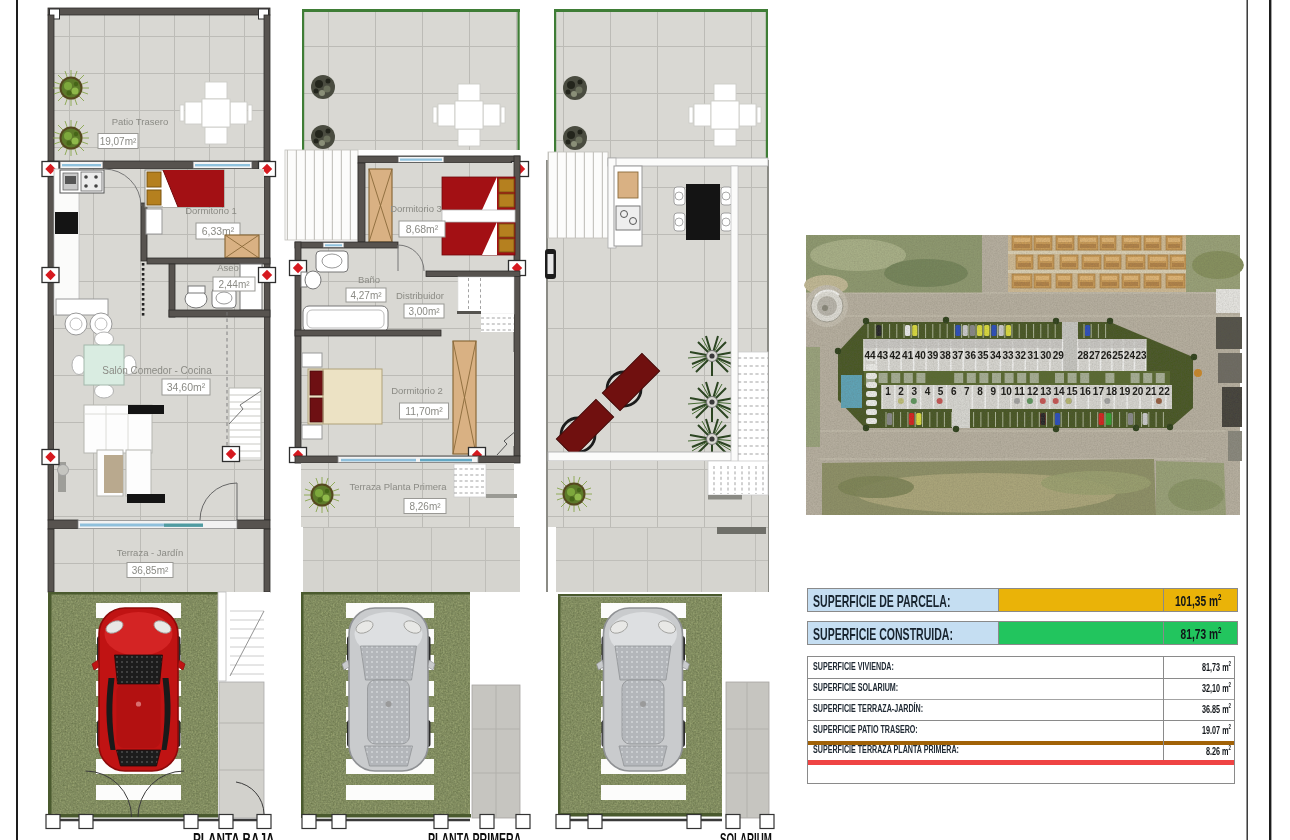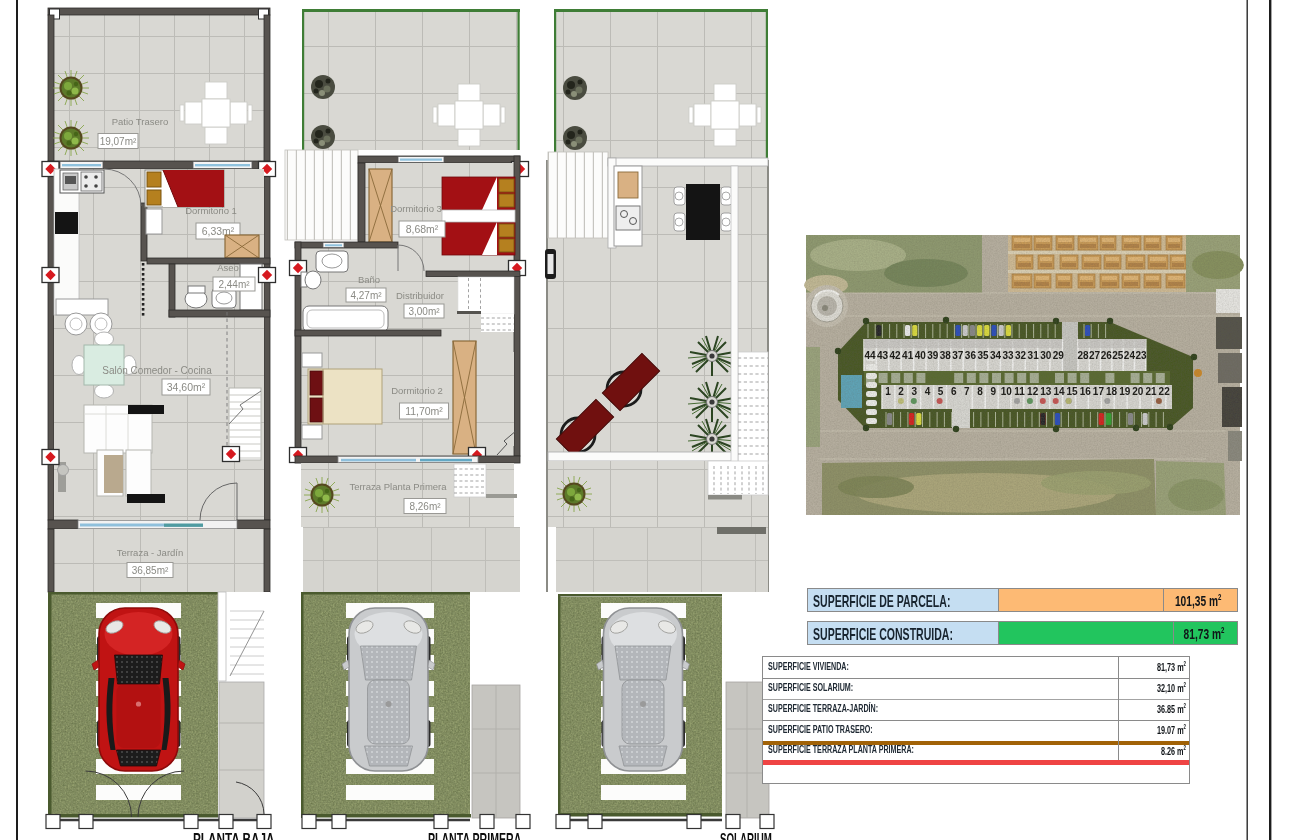--- a/index.html
+++ b/index.html
@@ -868,33 +868,33 @@
       <circle cx="1194" cy="357" r="3.2" fill="#2e421f"></circle>
       <circle cx="866" cy="428" r="3.2" fill="#2e421f"></circle>
       <circle cx="956" cy="429" r="3.2" fill="#2e421f"></circle>
       <circle cx="1056" cy="429" r="3.2" fill="#2e421f"></circle>
       <circle cx="1136" cy="428" r="3.2" fill="#2e421f"></circle>
       <circle cx="1170" cy="427" r="3.2" fill="#2e421f"></circle>
       <circle cx="1198" cy="373" r="4" fill="#c8882a"></circle>
     </g>
   </svg>
 
-<div class="abs" style="left:807px;top:588px;width:429px;height:22px;border:1px solid #8a8a8a;background:#fdba74">
+<div class="abs" style="left:807px;top:588px;width:429px;height:22px;border:1px solid #8a8a8a;background:#eab308">
   <div class="abs" style="left:0;top:0;width:190px;height:22px;background:#c5def2;border-right:1px solid #8a8a8a"></div>
   <div class="abs hdr" style="left:5px;top:3px">SUPERFICIE DE PARCELA:</div>
   <div class="abs" style="left:355px;top:0;width:74px;height:22px;border-left:1px solid #8a8a8a;">
     <span class="val" style="display:inline-block;margin-top:3px">101,35 m<sup>2</sup></span></div>
 </div>
 <div class="abs" style="left:807px;top:621px;width:429px;height:22px;border:1px solid #8a8a8a;background:#22c55e">
   <div class="abs" style="left:0;top:0;width:190px;height:22px;background:#c5def2;border-right:1px solid #8a8a8a"></div>
   <div class="abs hdr" style="left:5px;top:3px">SUPERFICIE CONSTRUIDA:</div>
-  <div class="abs" style="left:365px;top:0;width:74px;height:22px;border-left:1px solid #8a8a8a;text-align:left">
+  <div class="abs" style="left:355px;top:0;width:74px;height:22px;border-left:1px solid #8a8a8a;text-align:center">
     <span class="val" style="display:inline-block;margin-top:3px">81,73 m<sup>2</sup></span></div>
 </div>
-<div class="abs" style="left:762px;top:656px;width:426px;height:126px;border:1px solid #8a8a8a;background:#fff">
+<div class="abs" style="left:807px;top:656px;width:426px;height:126px;border:1px solid #8a8a8a;background:#fff">
   <div class="abs" style="left:0;top:0px;width:426px;height:21px;border-bottom:1px solid #8a8a8a">
     <div class="abs srow" style="left:5px;top:3px">SUPERFICIE VIVIENDA:</div>
     <div class="abs" style="left:355px;top:0;width:71px;height:21px;border-left:1px solid #8a8a8a;text-align:right">
       <span class="sval" style="display:inline-block;margin-top:3px;margin-right:4px">81,73 m<sup>2</sup></span></div>
   </div>
   <div class="abs" style="left:0;top:21px;width:426px;height:21px;border-bottom:1px solid #a3a3a3">
     <div class="abs srow" style="left:5px;top:3px">SUPERFICIE SOLARIUM:</div>
     <div class="abs" style="left:355px;top:0;width:71px;height:21px;border-left:1px solid #8a8a8a;text-align:right">
       <span class="sval" style="display:inline-block;margin-top:3px;margin-right:4px">32,10 m<sup>2</sup></span></div>
   </div>

